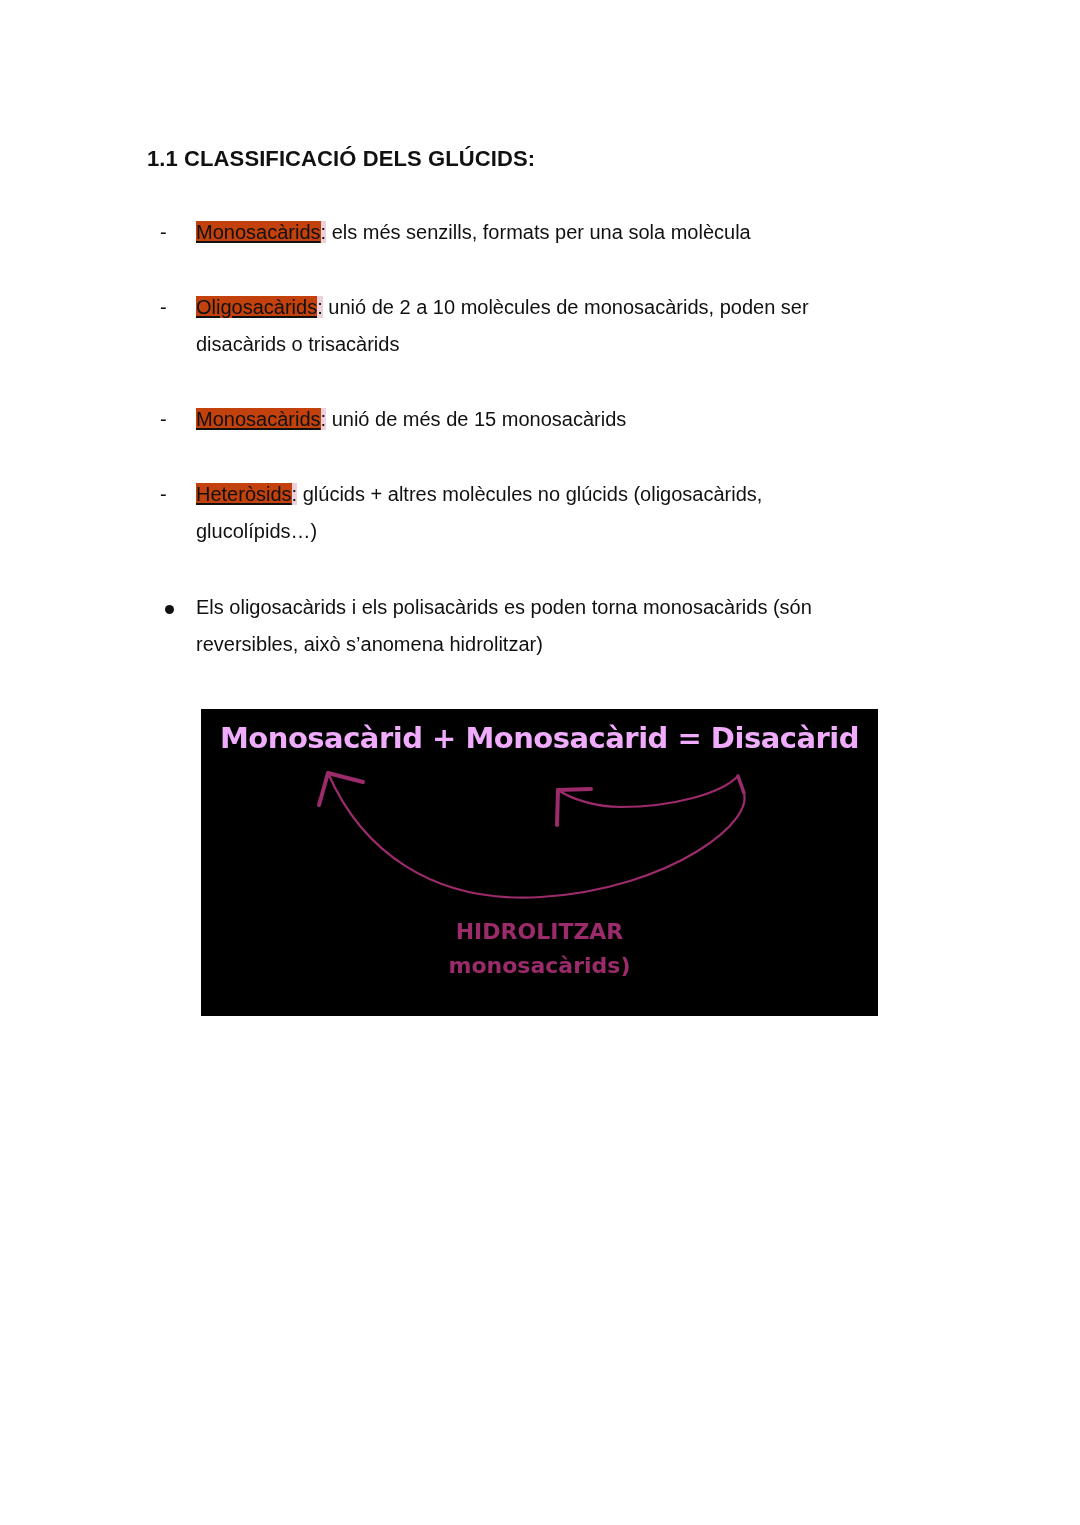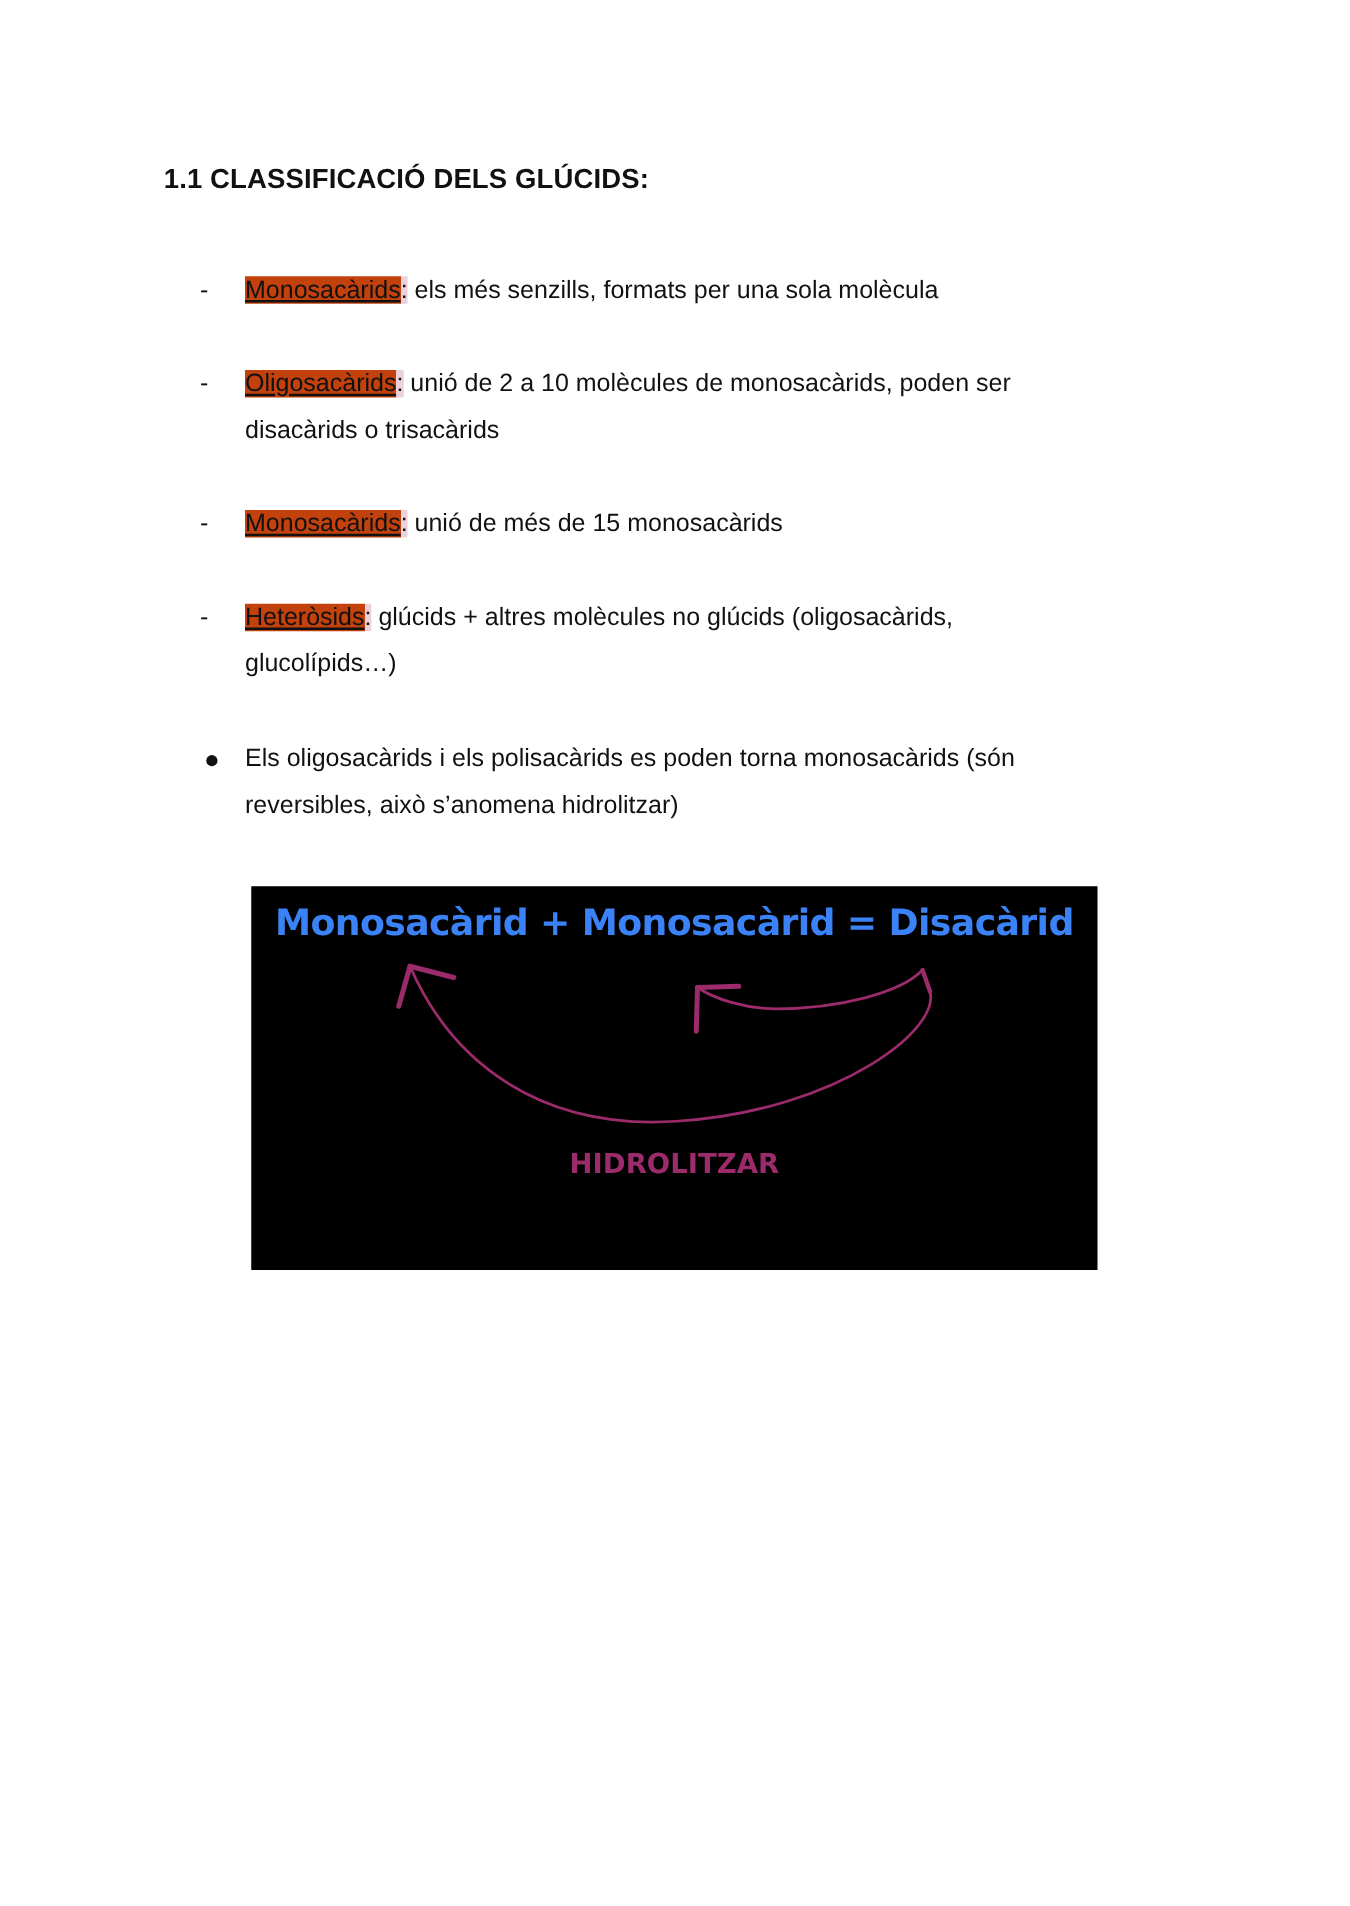--- a/index.html
+++ b/index.html
@@ -15,21 +15,21 @@
       color: #111111;
       overflow: hidden;
     }
     .heading {
       position: absolute;
       left: 131px;
       top: 130px;
       font-size: 22px;
       font-weight: bold;
       letter-spacing: 0.1px;
-      margin: 0;
+      margin: 16px;
     }
     .item {
       position: absolute;
       left: 160px;
       width: 720px;
       font-size: 20px;
       line-height: 37px;
     }
     .item .marker {
       position: absolute;
@@ -66,21 +66,21 @@
       height: 307px;
       background: #000000;
       overflow: hidden;
     }
     .fig-eq {
       position: absolute;
       left: 0;
       top: 12px;
       width: 100%;
       text-align: center;
-      color: #3b82f6;
+      color: #f0abfc;
       font-family: "DejaVu Sans", sans-serif;
       font-weight: bold;
       font-size: 29px;
       letter-spacing: -0.5px;
     }
     .fig-svg {
       position: absolute;
       left: 0;
       top: 0;
     }
@@ -150,14 +150,15 @@
       <path d="M 537 67 C 520 85, 470 98, 420 98 C 395 98, 370 90, 357 81" stroke-width="2.2"></path>
 
       <path d="M 357 81 L 390 80" stroke-width="4"></path>
       <path d="M 357 81 L 356 116" stroke-width="4"></path>
 
       <path d="M 537 67 L 543 84" stroke-width="3.5"></path>
     </g>
   </svg>
   <div class="fig-caption">
     <div>HIDROLITZAR</div>
+    <div>monosacàrids)</div>
   </div>
 </div>
 
 </body></html>

